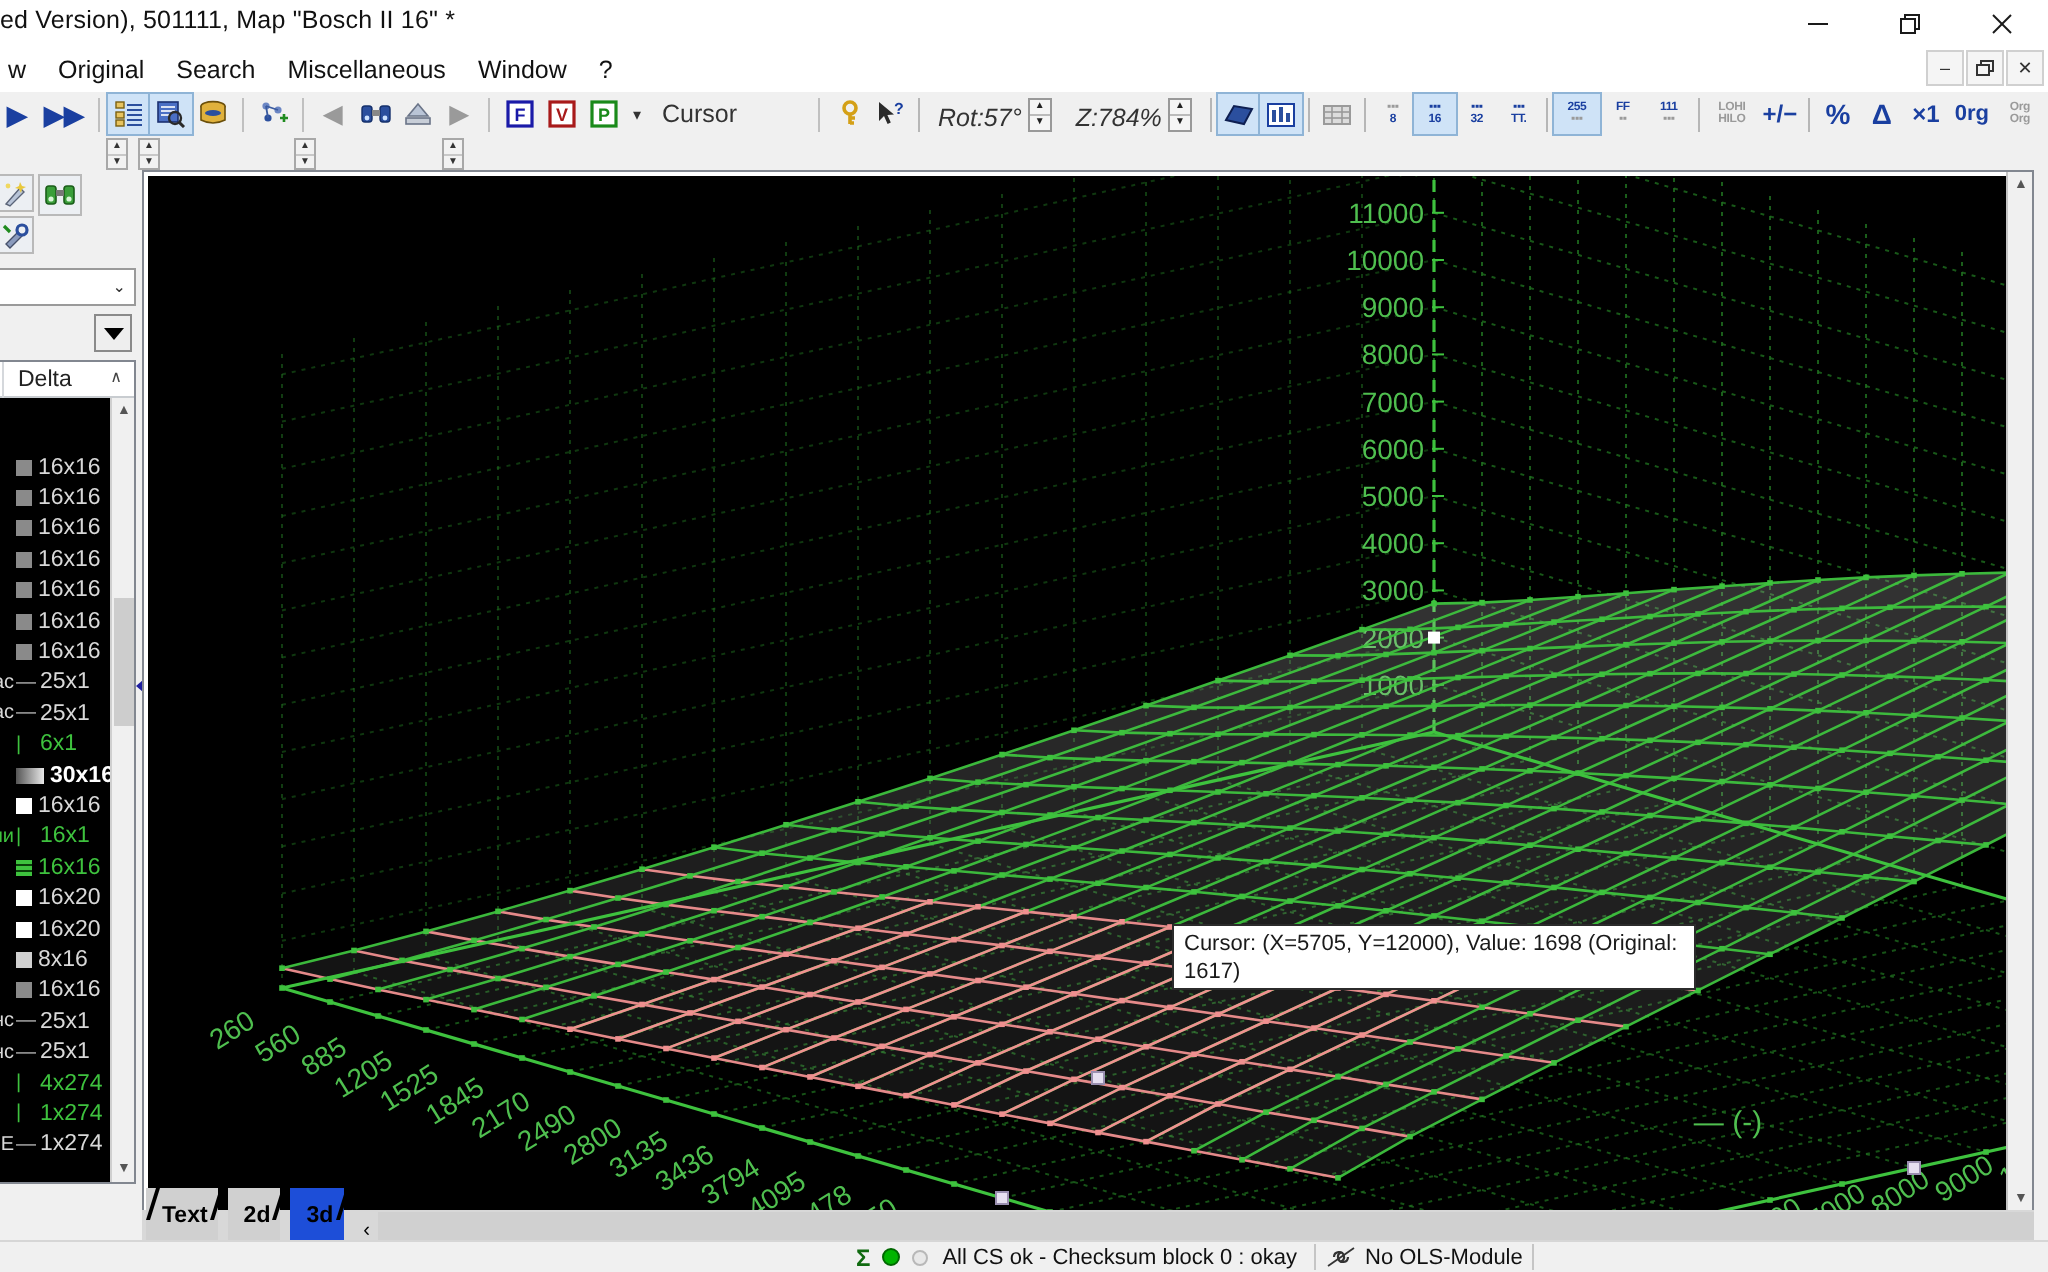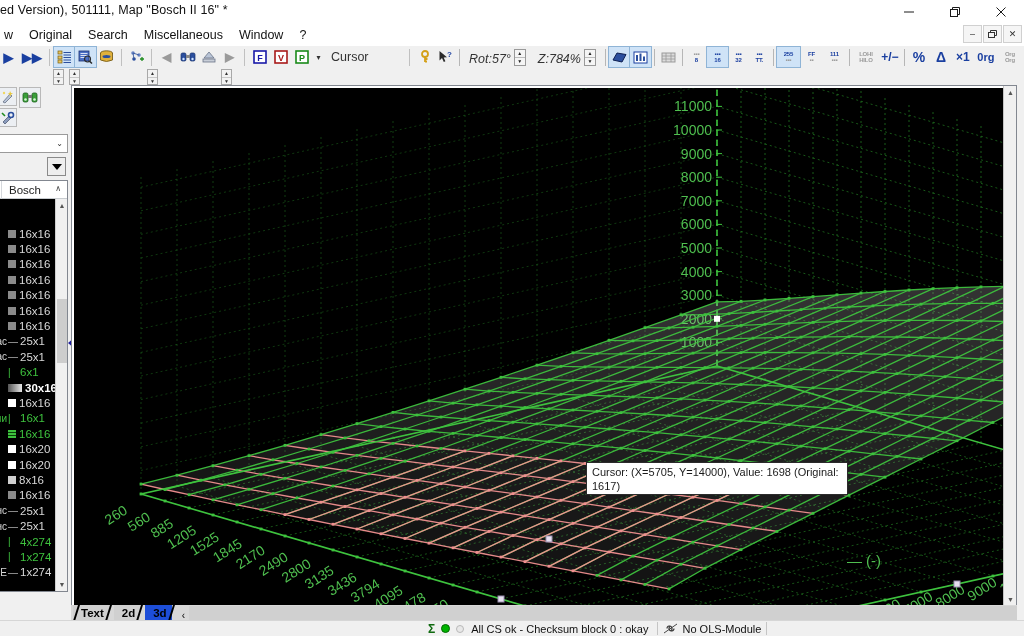--- a/index.html
+++ b/index.html
@@ -172,21 +172,21 @@
     background:#ffffff; border:1px solid #2b2b2b; padding:2px 5px;
     font-size:11px; color:#1a1a1a; line-height:14px; z-index:20;
   }
 
   
   #tabstrip {
     position:absolute; left:71px; top:605px; width:946px; height:16px;
     background:#d8d8d8; display:flex; align-items:flex-end;
   }
   .tab {
-    height:16px; display:flex; align-items:center; padding:0 5px 0 8px;
+    height:27px; display:flex; align-items:center; padding:0 5px 0 8px;
     font-size:11.5px; font-weight:bold; color:#000; background:#d0d0d0;
     position:relative;
   }
   .tab.active { background:#1d4ed8; }
   .tabslash { width:7px; height:16px; }
   #tabscroll-rest { flex:1; height:15px; background:#d0d0d0; }
   #tabarrowleft { font-size:10px; padding:0 4px; color:#000; }
 
   
   #statusbar {
@@ -541,21 +541,21 @@
       <span class="arrow">⌄</span>
     </div>
 
     <div id="lp-dropbtn">
         <div class="tri"></div>
       </div>
 
     <div id="lp-listwrap">
       <div id="lp-head">
         <div class="divider" style="left:8px"></div>
-        <div class="col" style="left:16px">Bosch</div>
+        <div class="col" style="left:16px">Delta</div>
         <div class="sortarrow">∧</div>
       </div>
       <div id="lp-list">
           <div class="lprow ">
             <span class="pre"></span>
             <span class="swatch" style="background: rgb(138, 138, 138);"></span>
             <span>16x16</span>
           </div>
           <div class="lprow ">
             <span class="pre"></span>
@@ -1722,21 +1722,21 @@
           </g>
         </svg>
     </div>
     <div id="chart-vscroll">
       <div class="csarrow" style="top:0">▲</div>
       <div class="csarrow" style="bottom:0">▼</div>
     </div>
   </div>
 
   <div id="tooltip">
-    <div>Cursor: (X=5705, Y=14000), Value: 1698 (Original: 1617)</div>
+    <div>Cursor: (X=5705, Y=12000), Value: 1698 (Original: 1617)</div>
   </div>
 
   <div id="tabstrip">
     <div style="width:2px"></div>
     <div class="tab">
       <svg class="tabslash" viewBox="0 0 7 16" style="position:absolute;left:0;top:0">
           <polygon points="0,16 5,0 7,0 2,16" fill="#000"></polygon>
         </svg>
       <span>Text</span>
       <svg class="tabslash" viewBox="0 0 7 16" style="position:absolute;right:-3px;top:0">

